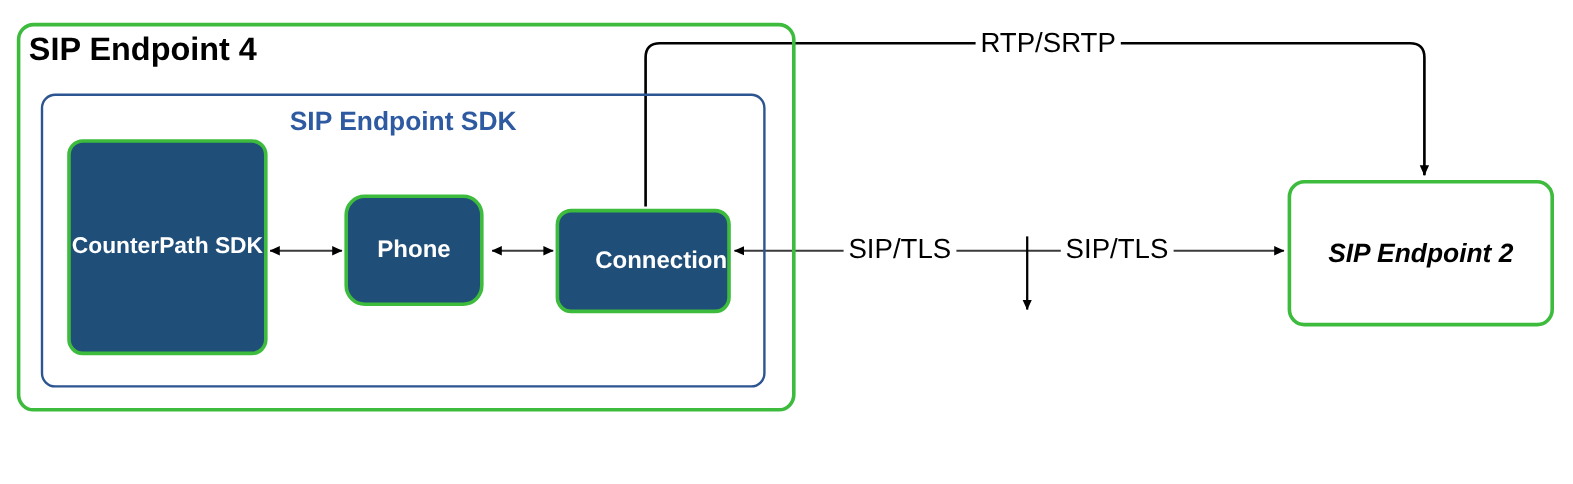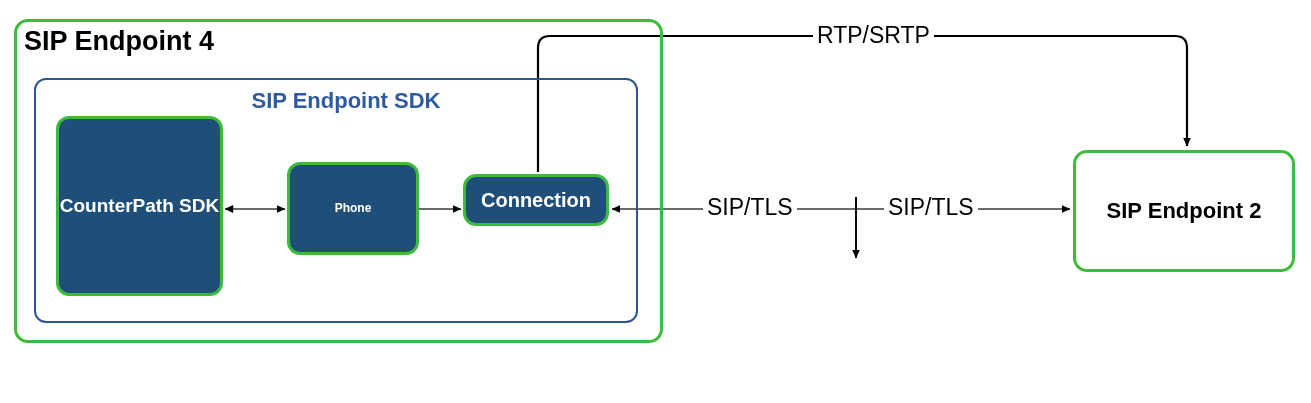--- a/index.html
+++ b/index.html
@@ -54,21 +54,21 @@
     left: 24px;
     top: 26px;
     font-size: 27px;
     font-weight: bold;
     color: #000000;
     letter-spacing: 0px;
     white-space: nowrap;
   }
   .inner-title {
     position: absolute;
-    left: 44px;
+    left: 34px;
     top: 88px;
     width: 604px;
     text-align: center;
     font-size: 22px;
     font-weight: bold;
     color: #2D5AA0;
     white-space: nowrap;
   }
 
   
@@ -89,30 +89,32 @@
   #box-counterpath {
     left: 56px;
     top: 116px;
     width: 167px;
     height: 180px;
     font-size: 19px;
   }
   #box-phone {
     left: 287px;
     top: 162px;
-    width: 132px;
+    width: 116px;
     height: 93px;
-    font-size: 12px;
+    font-size: 20px;
+    border-radius: 17px;
   }
   #box-connection {
     left: 463px;
     top: 174px;
     width: 146px;
-    height: 52px;
+    height: 87px;
     font-size: 20px;
+    justify-content: flex-end;
   }
 
   
   .node-box {
     position: absolute;
     background: #ffffff;
     border: 3px solid #3DBB3D;
     border-radius: 14px;
     box-sizing: border-box;
     color: #000000;
@@ -128,20 +130,21 @@
     width: 165px;
     height: 119px;
     font-size: 21px;
   }
   #box-sip-endpoint-2 {
     left: 1073px;
     top: 150px;
     width: 222px;
     height: 122px;
     font-size: 22px;
+    font-style: italic;
   }
 
   
   .wire-label {
     position: absolute;
     font-size: 23px;
     font-weight: normal;
     color: #000000;
     background: #ffffff;
     padding: 0 4px;

